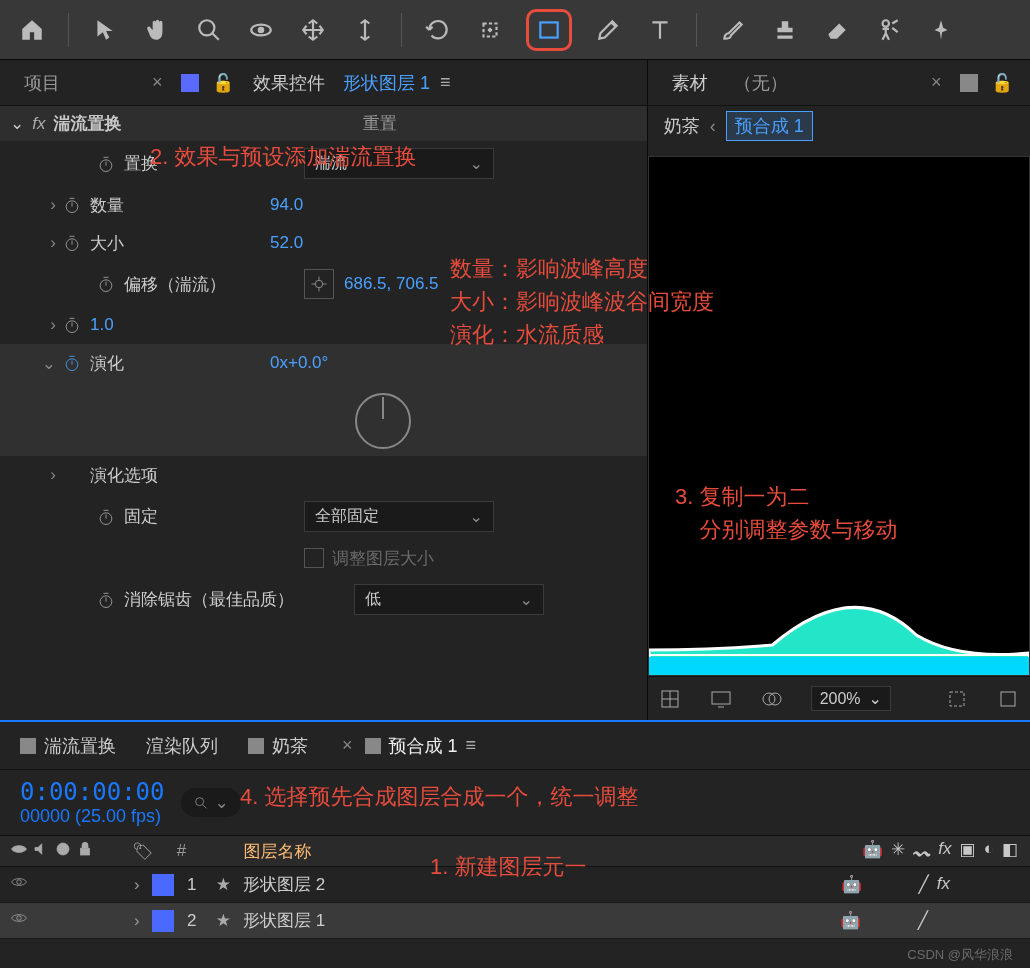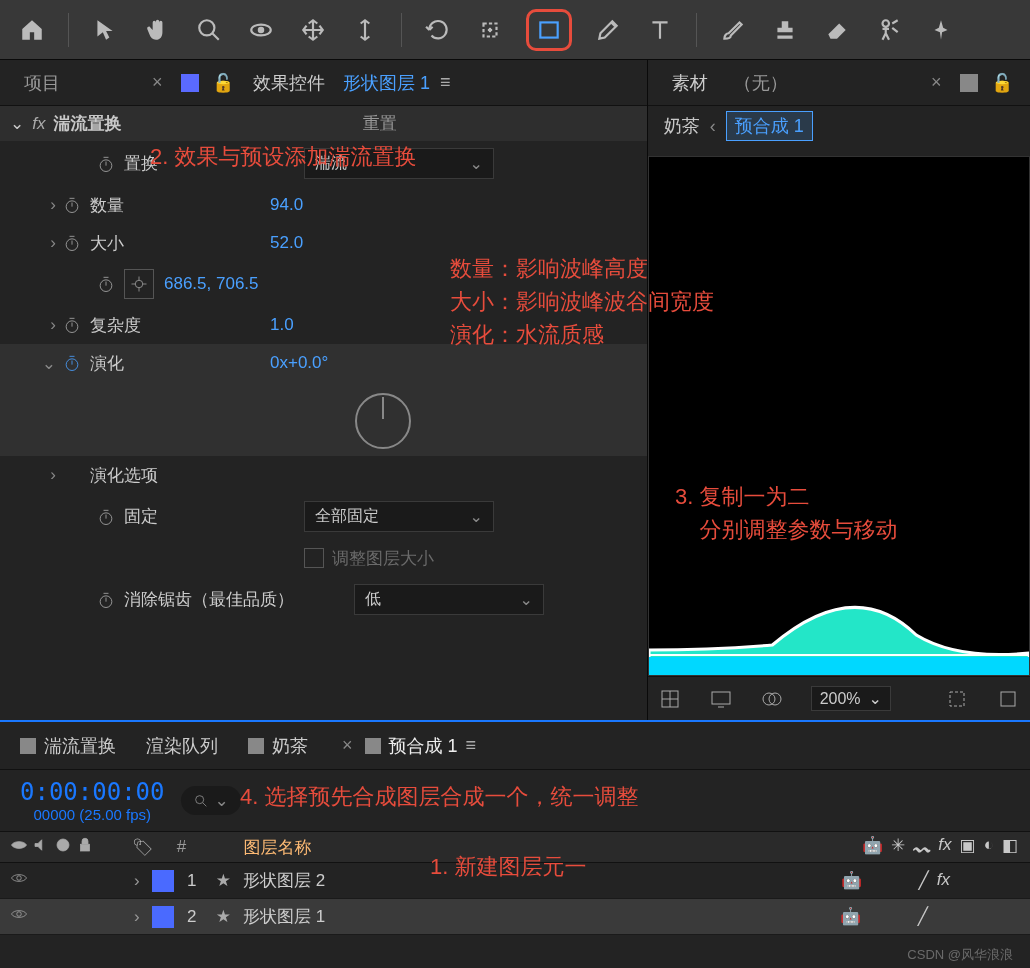--- a/index.html
+++ b/index.html
@@ -62,21 +62,21 @@
   .zoom-select { background: #1a1a1a; border: 1px solid #3a3a3a; color: #ccc; padding: 2px 8px; display: flex; gap: 8px; align-items: center; font-size: 16px; }
   
   
   .timeline { height: 248px; background: #232323; border-top: 2px solid #1a78ff; }
   .tl-tabs { height: 48px; display: flex; align-items: center; padding: 0 20px; gap: 30px; font-size: 18px; border-bottom: 1px solid #111; }
   .tl-tab { display: flex; align-items: center; gap: 8px; color: #ccc; }
   .tl-tab.active { color: #eee; }
   .tl-chip { width: 16px; height: 16px; background: #888; }
   .tl-time-row { display: flex; align-items: center; padding: 8px 20px; gap: 16px; }
   .timecode { color: #1a78ff; font-size: 24px; font-family: monospace; }
-  .frames-fps { color: #1a78ff; font-size: 15px; text-align: center; }
+  .frames-fps { color: #1a78ff; font-size: 18px; }
   .search-pill { background: #1a1a1a; border-radius: 16px; padding: 4px 12px; display: flex; align-items: center; gap: 6px; }
   .tl-header { height: 32px; background: #2a2a2a; display: flex; align-items: center; border-top: 1px solid #111; border-bottom: 1px solid #111; }
   .tl-header .icons-left { display: flex; gap: 4px; padding: 0 10px; }
   .tl-header .icons-left svg { width: 18px; height: 18px; stroke: #aaa; fill: #aaa; }
   .tl-header .col-hash { width: 40px; text-align: center; color: #999; }
   .tl-header .col-name { flex: 1; color: #fdba74; padding-left: 12px; }
   .tl-header .icons-right { display: flex; gap: 8px; padding: 0 12px; }
   .tl-layer { height: 36px; display: flex; align-items: center; border-bottom: 1px solid #1a1a1a; }
   .tl-layer.sel { background: #3a3a3a; }
   .tl-layer .vis { padding: 0 10px; }
@@ -252,40 +252,40 @@
         <span class="prop-value">52.0</span>
       </div>
 
       <div class="prop-row">
         <span class="indent2"></span>
         <span class="stopwatch"><svg viewBox="0 0 24 24">
               <circle cx="12" cy="14" r="7"></circle>
               <line x1="12" y1="14" x2="12" y2="9"></line>
               <line x1="9" y1="4" x2="15" y2="4"></line>
             </svg></span>
+        <span class="prop-label">偏移（湍流）</span>
         <span class="crosshair-box">
             <svg width="18" height="18" viewBox="0 0 24 24" stroke="#aaa" fill="none">
               <circle cx="12" cy="12" r="5"></circle>
               <line x1="12" y1="2" x2="12" y2="7"></line>
               <line x1="12" y1="17" x2="12" y2="22"></line>
               <line x1="2" y1="12" x2="7" y2="12"></line>
               <line x1="17" y1="12" x2="22" y2="12"></line>
             </svg>
           </span>
         <span class="prop-value">686.5, 706.5</span>
       </div>
 
       <div class="prop-row">
         <span class="indent1">›</span>
         <span class="stopwatch"><svg viewBox="0 0 24 24">
               <circle cx="12" cy="14" r="7"></circle>
               <line x1="12" y1="14" x2="12" y2="9"></line>
               <line x1="9" y1="4" x2="15" y2="4"></line>
             </svg></span>
-        <span class="prop-label">复杂度</span>
         <span class="prop-value">1.0</span>
       </div>
 
       <div class="prop-row row-sel">
         <span class="indent1">⌄</span>
         <span class="stopwatch blue"><svg viewBox="0 0 24 24">
               <circle cx="12" cy="14" r="7"></circle>
               <line x1="12" y1="14" x2="12" y2="9"></line>
               <line x1="9" y1="4" x2="15" y2="4"></line>
             </svg></span>

